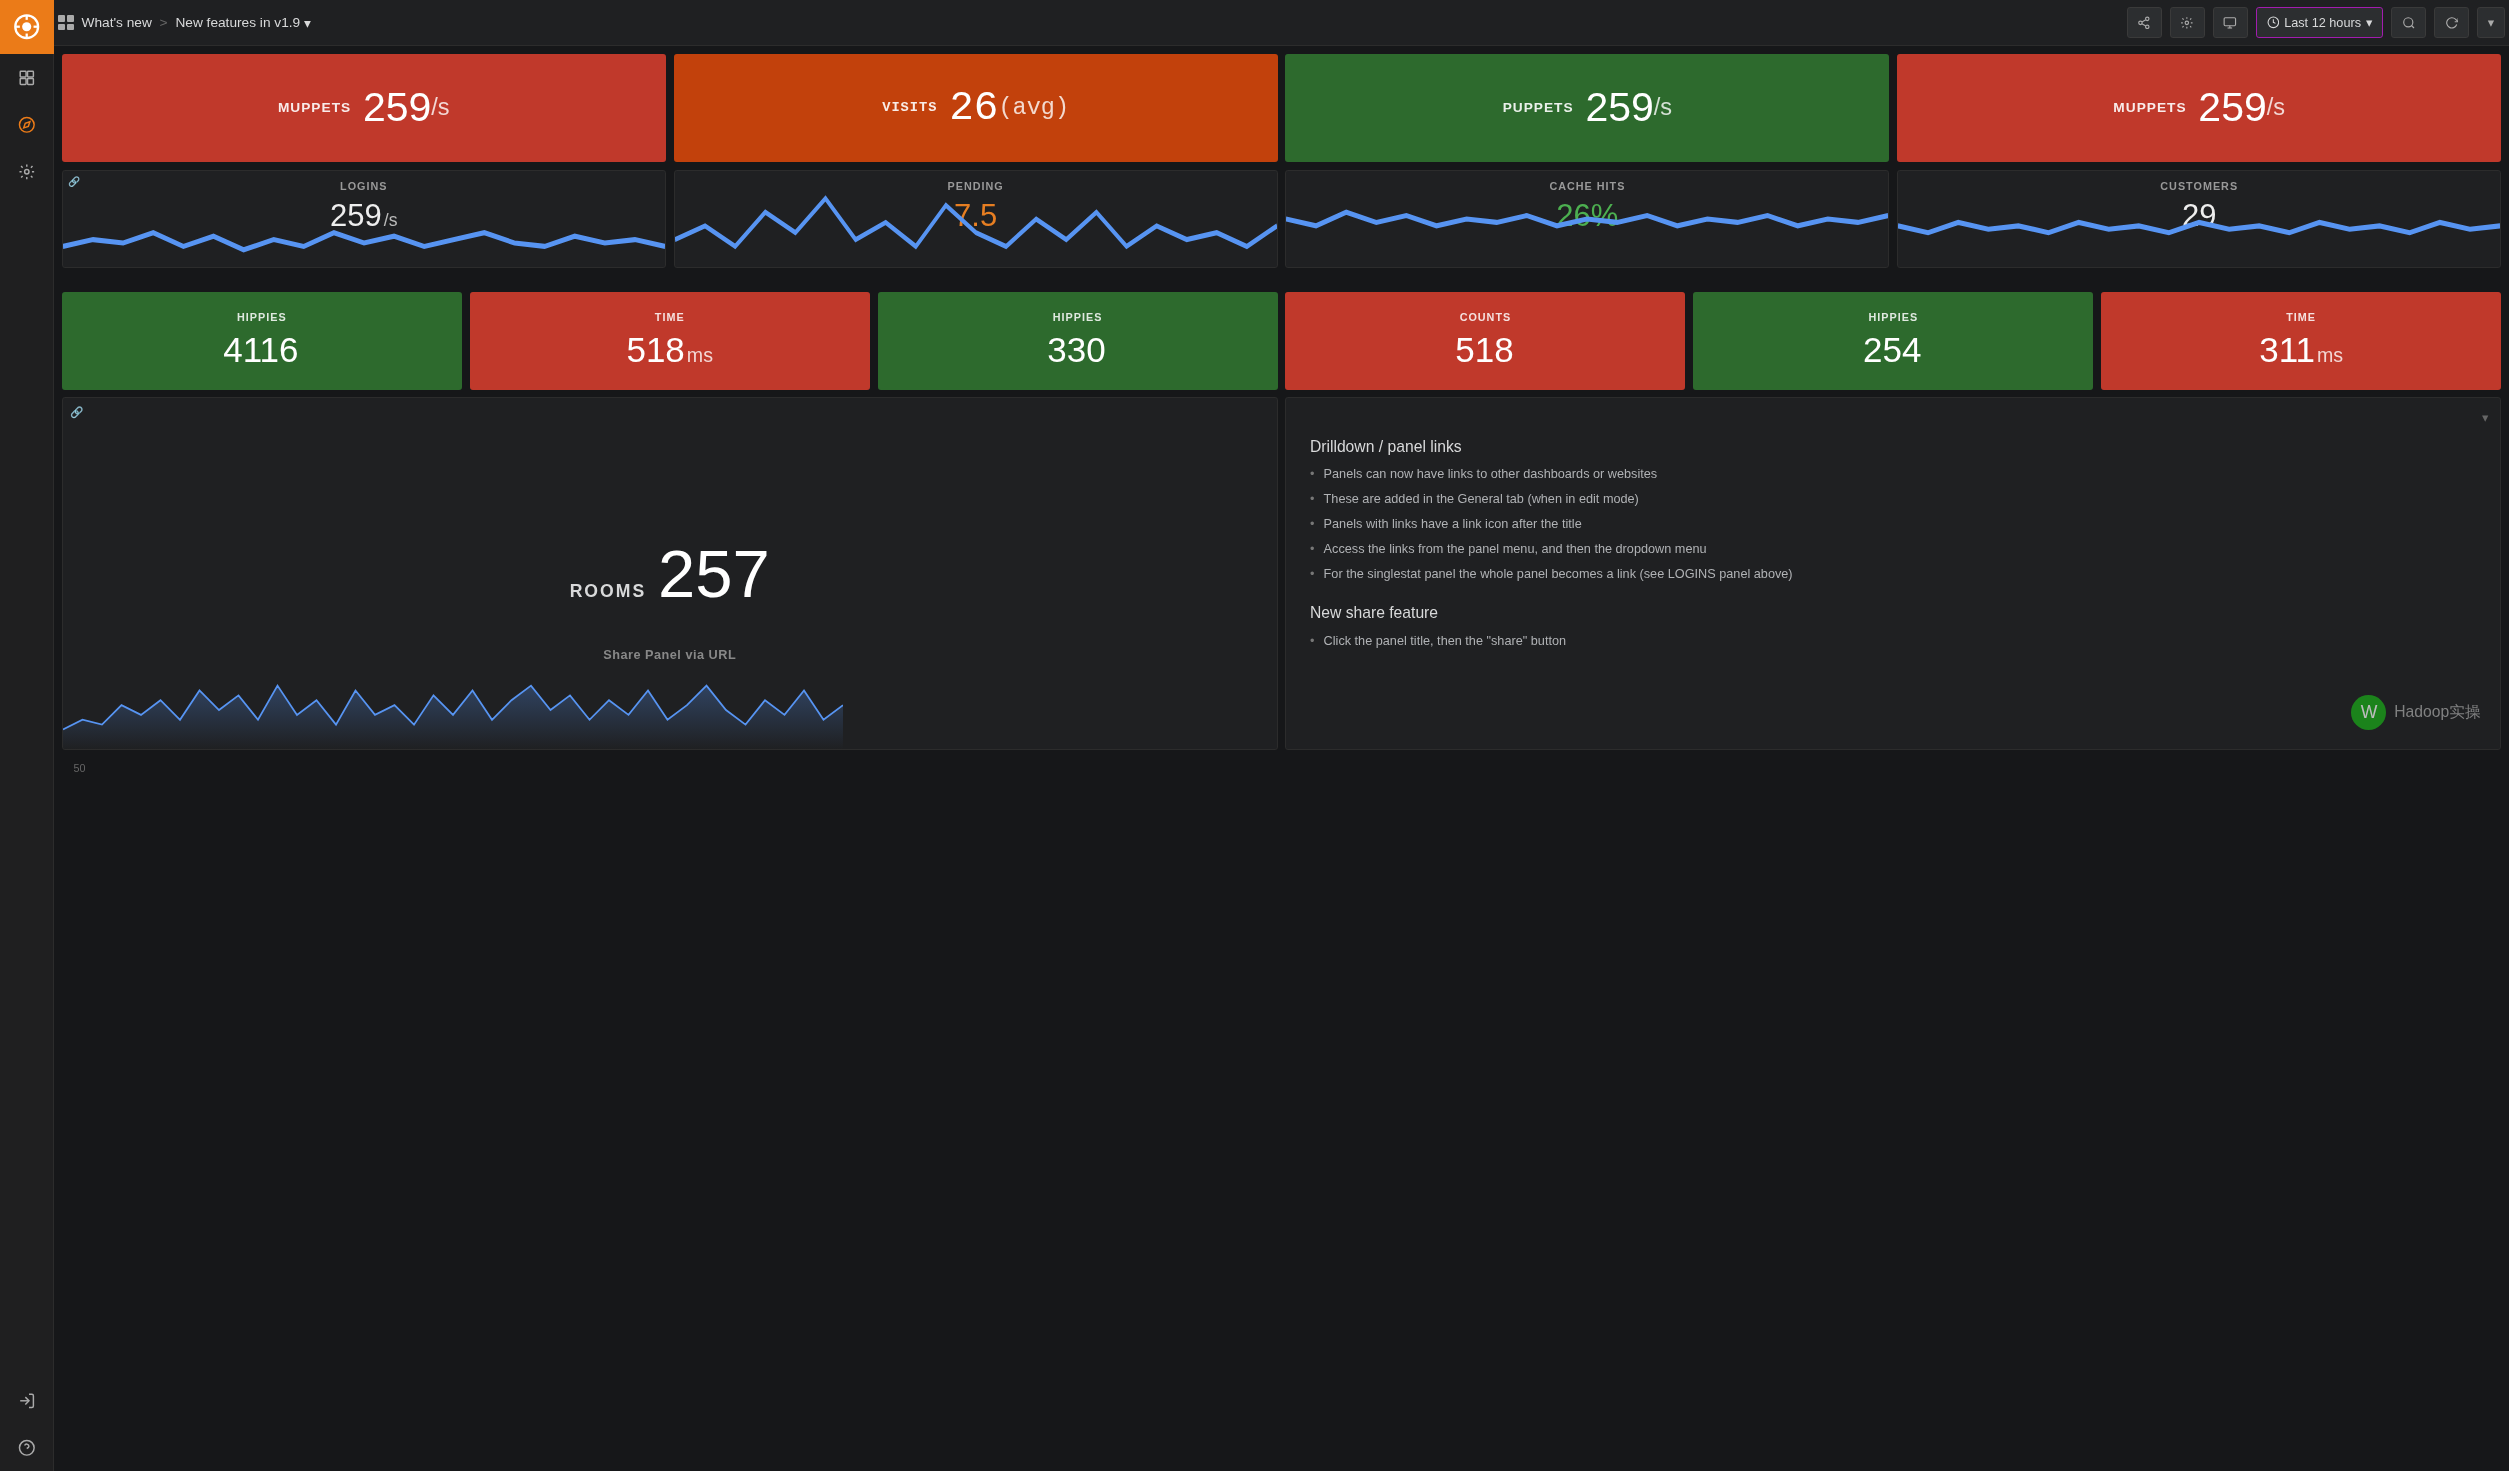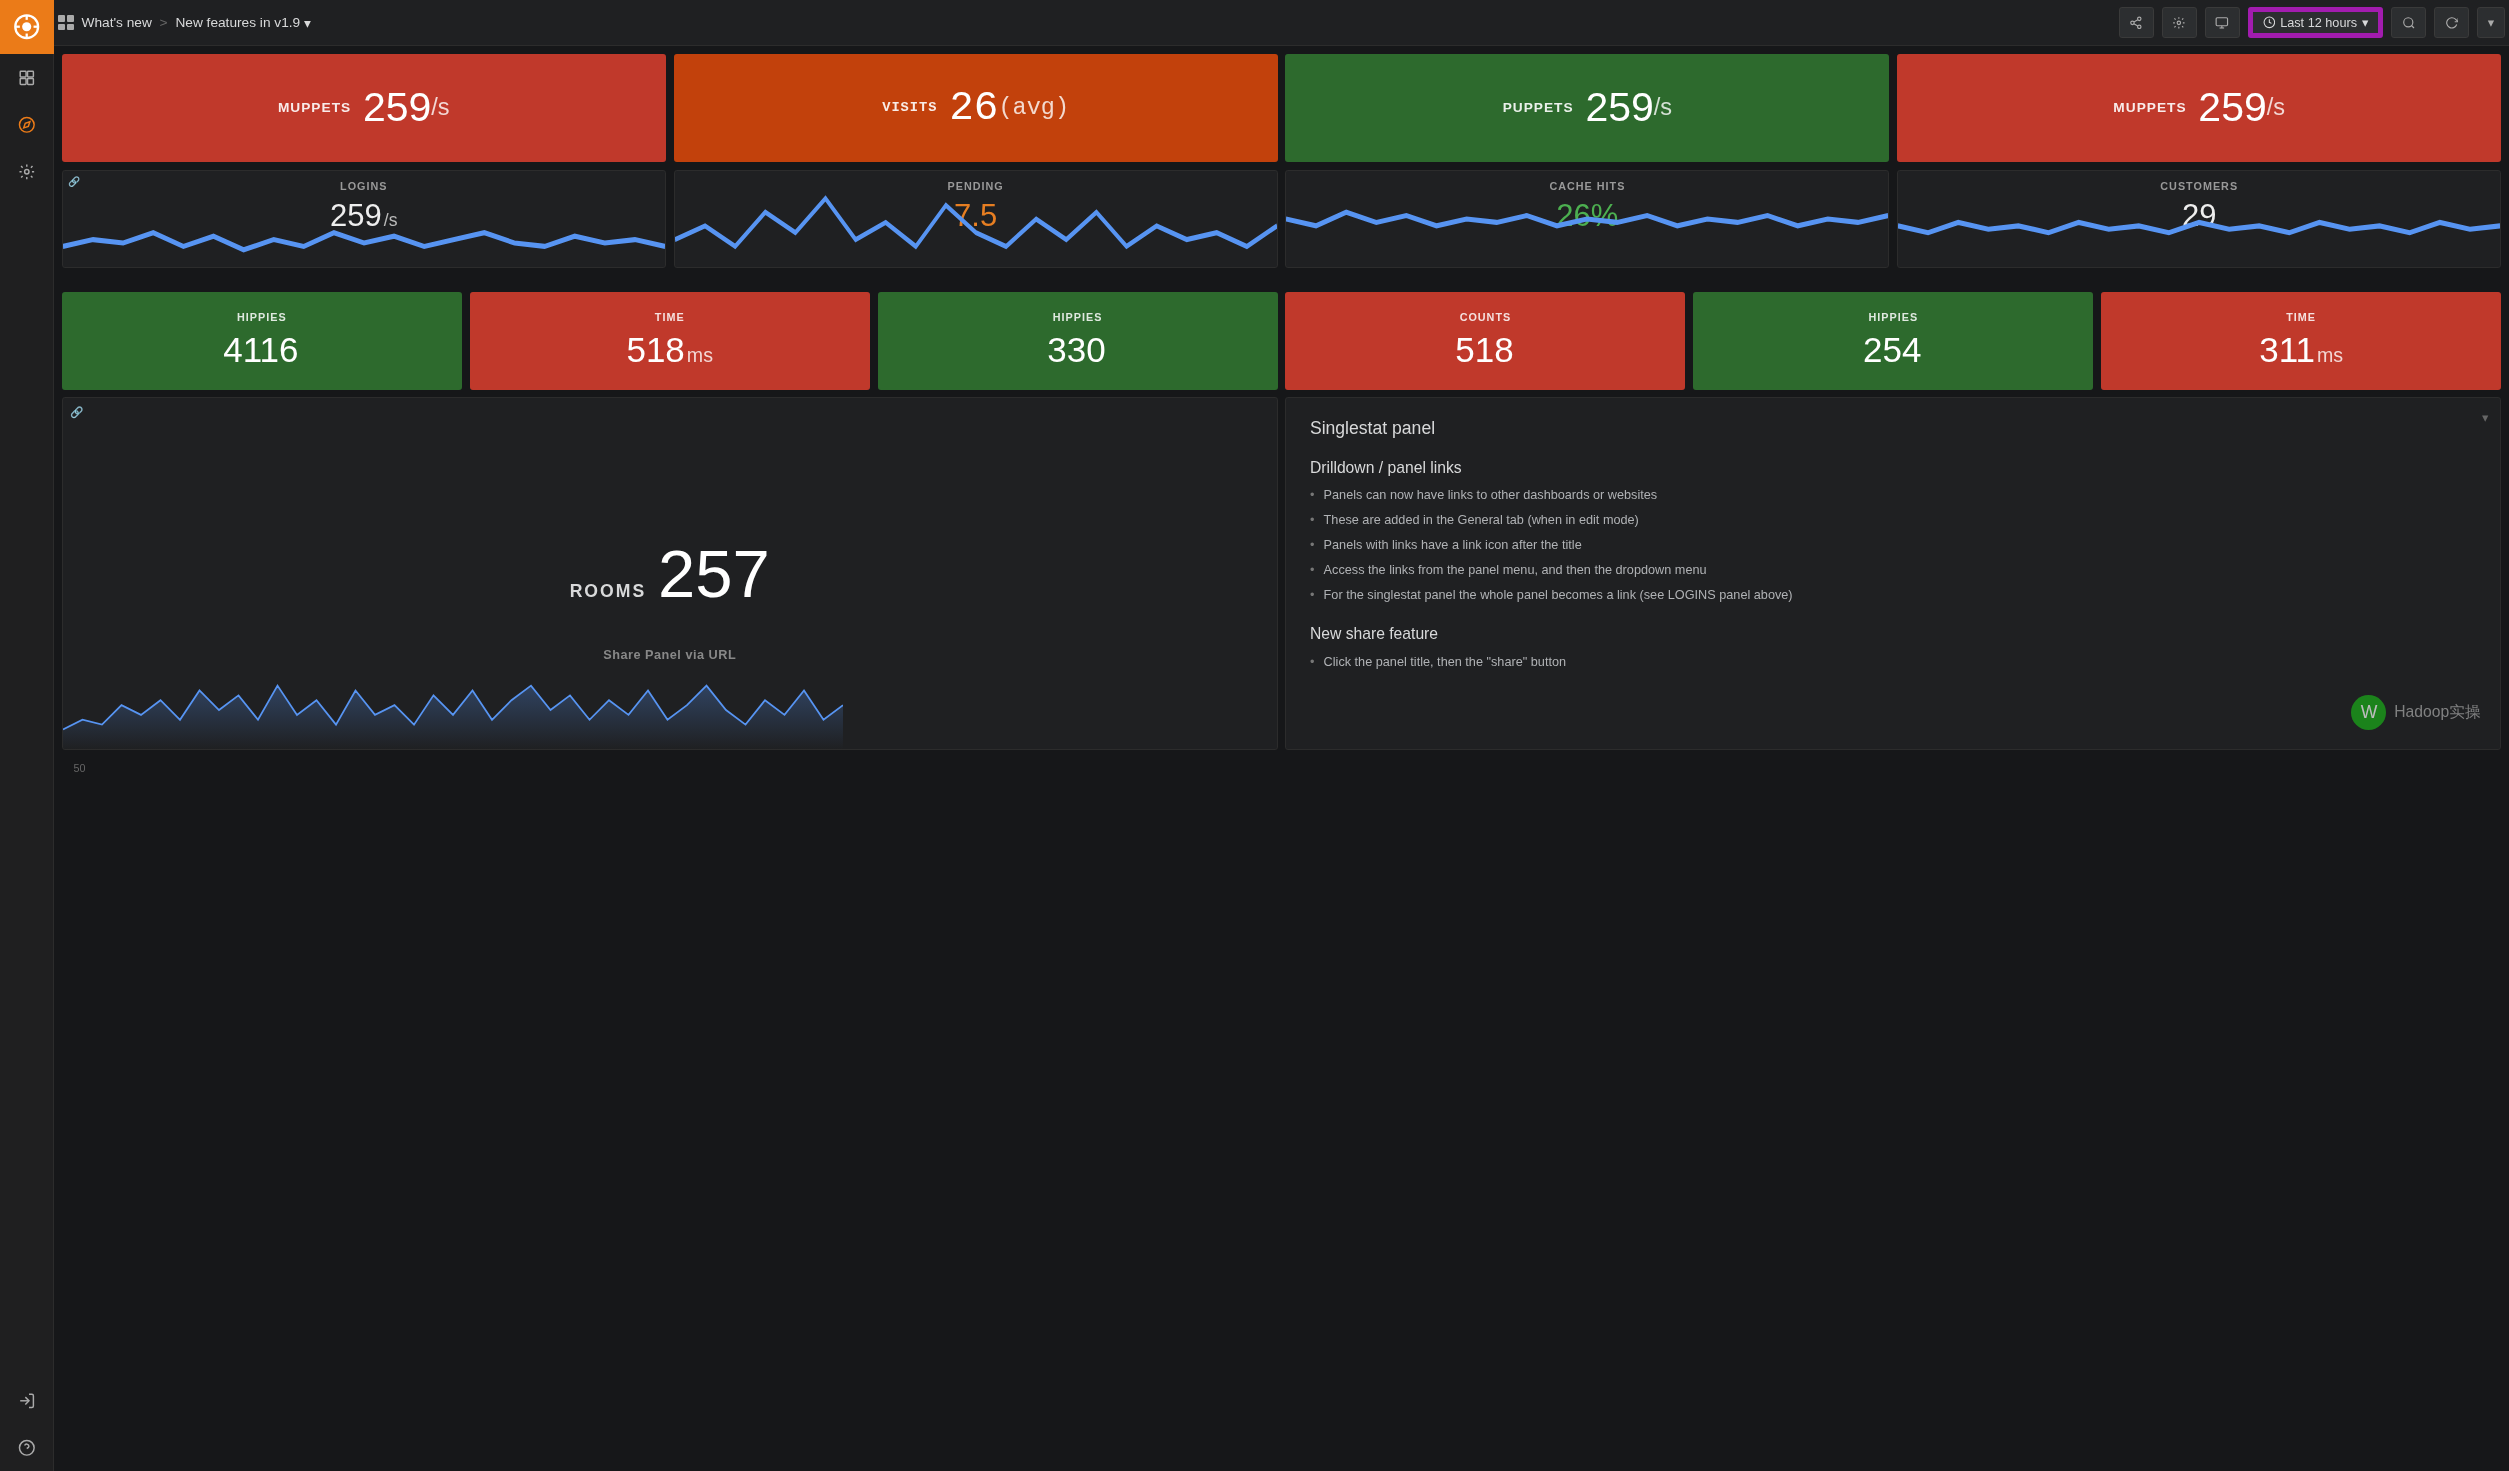--- a/index.html
+++ b/index.html
@@ -116,21 +116,21 @@
       padding: 4.9px 9.8px;
       cursor: pointer;
       display: flex;
       align-items: center;
       gap: 4.9px;
       font-size: 12.7px;
       height: 31px;
     }
     .time-picker {
       background: #2c2e30;
-      border: 5px solid #a21caf;
+      border: 1px solid #a21caf;
       color: #d8d9da;
       border-radius: 2.9px;
       padding: 4.9px 9.8px;
       cursor: pointer;
       display: flex;
       align-items: center;
       gap: 4.9px;
       font-size: 12.7px;
       height: 31px;
     }
@@ -676,21 +676,20 @@
         </svg>
 
         <div style="position:absolute;bottom:80px;width:100%;text-align:center;">
           <div class="share-footer">Share Panel via URL</div>
         </div>
       </div>
 
       <div class="panel-dark" style="position:relative;">
         <span class="panel-dropdown-icon">▾</span>
         <div class="info-panel">
-          <h2>Singlestat panel</h2>
           <h3>Drilldown / panel links</h3>
           <ul>
             <li>Panels can now have links to other dashboards or websites</li>
             <li>These are added in the General tab (when in edit mode)</li>
             <li>Panels with links have a link icon after the title</li>
             <li>Access the links from the panel menu, and then the dropdown menu</li>
             <li>For the singlestat panel the whole panel becomes a link (see LOGINS panel above)</li>
           </ul>
           <h3>New share feature</h3>
           <ul>

